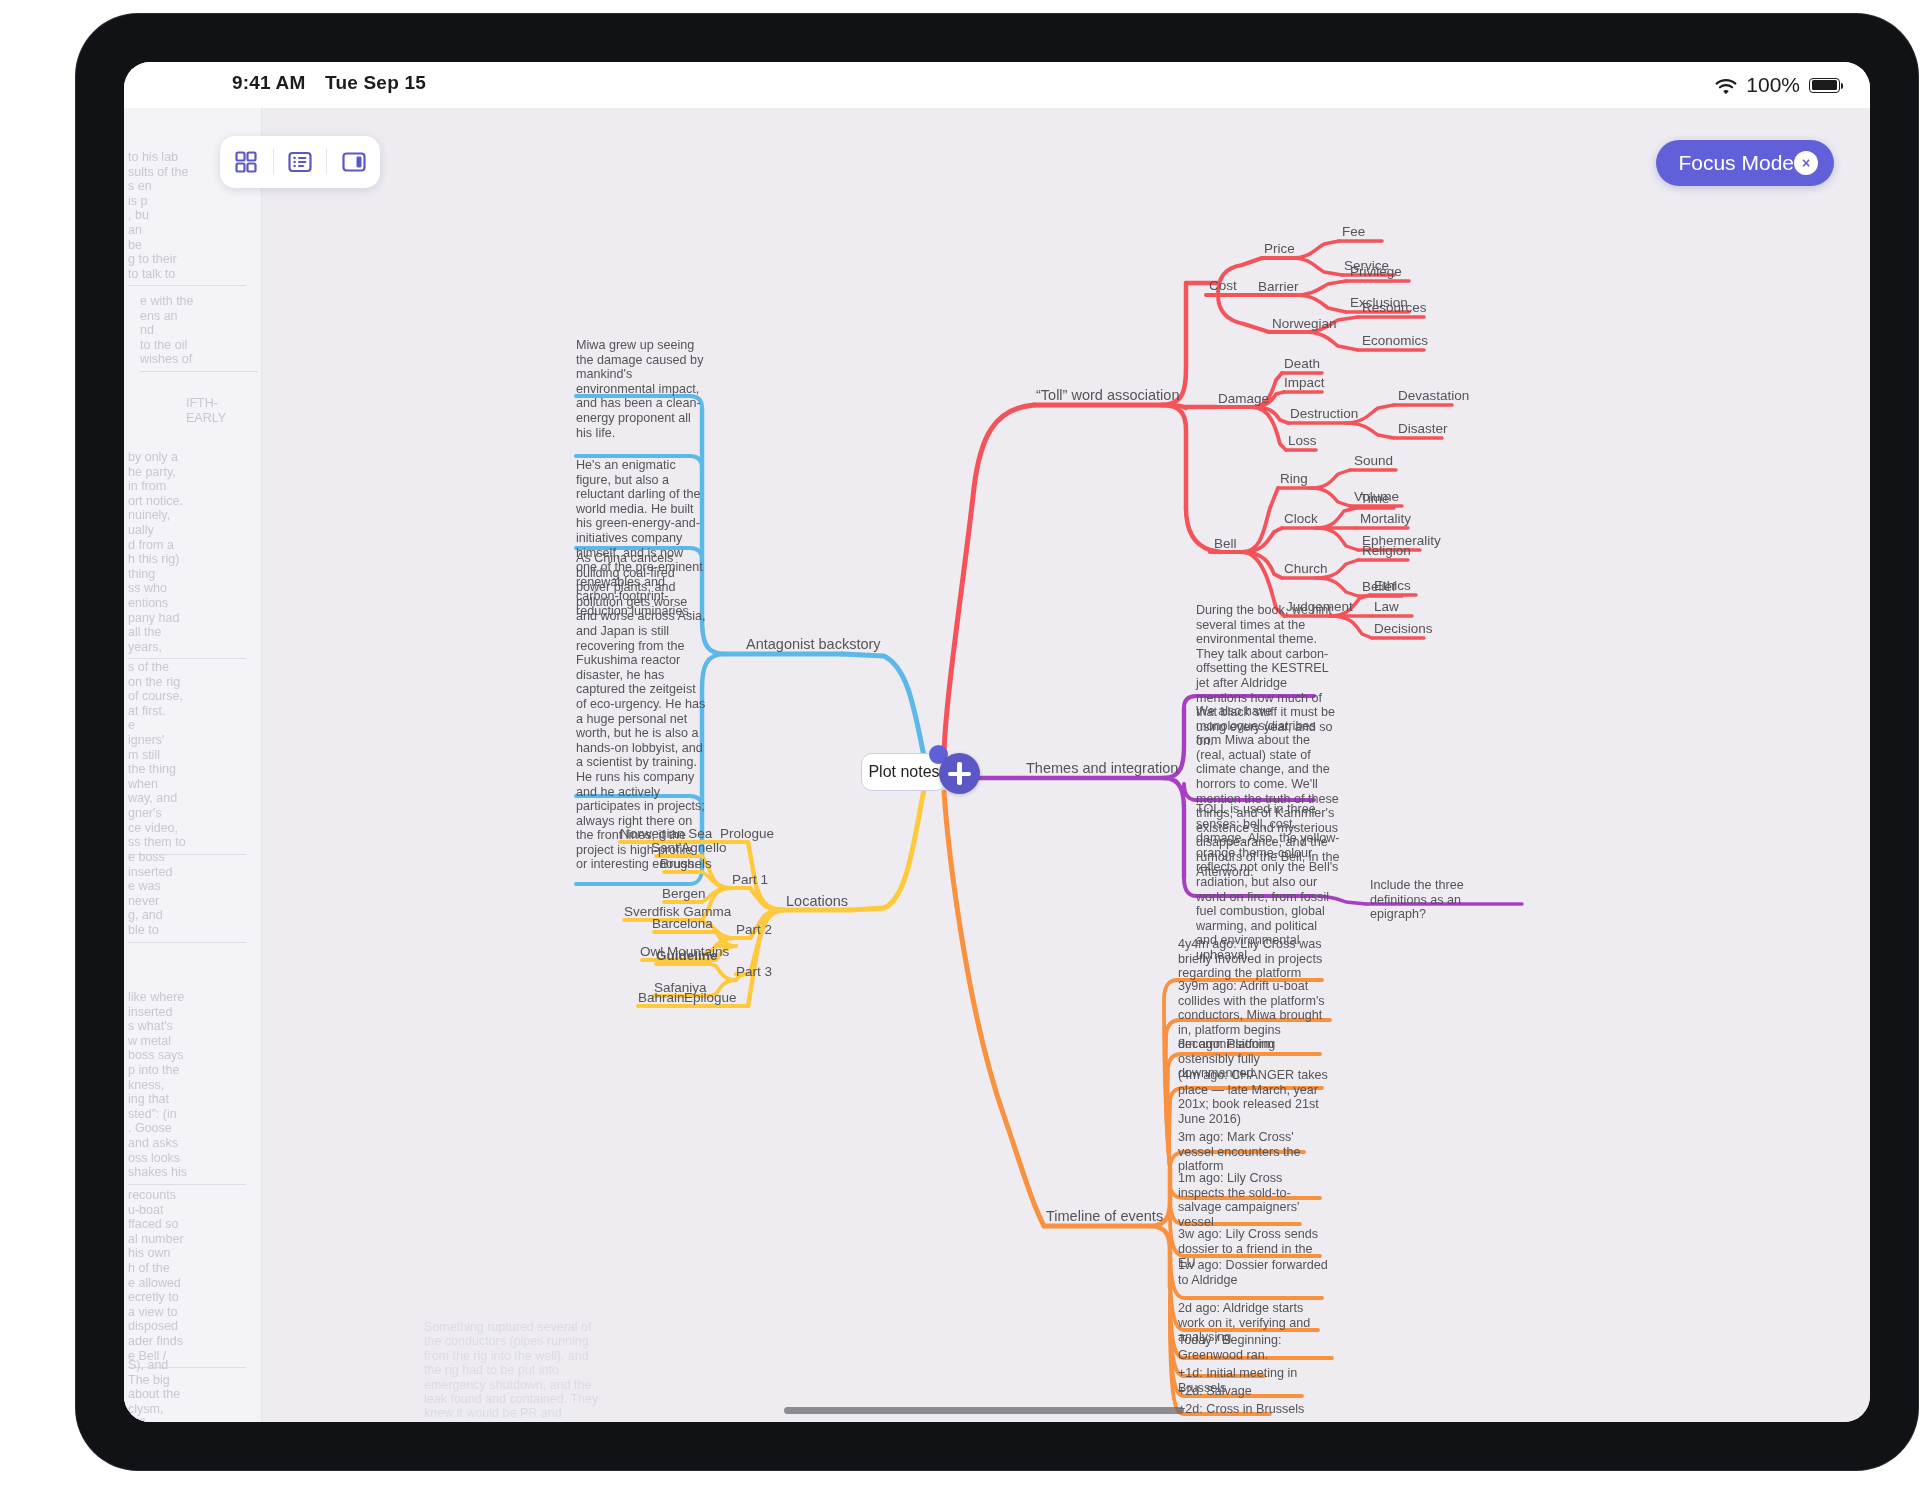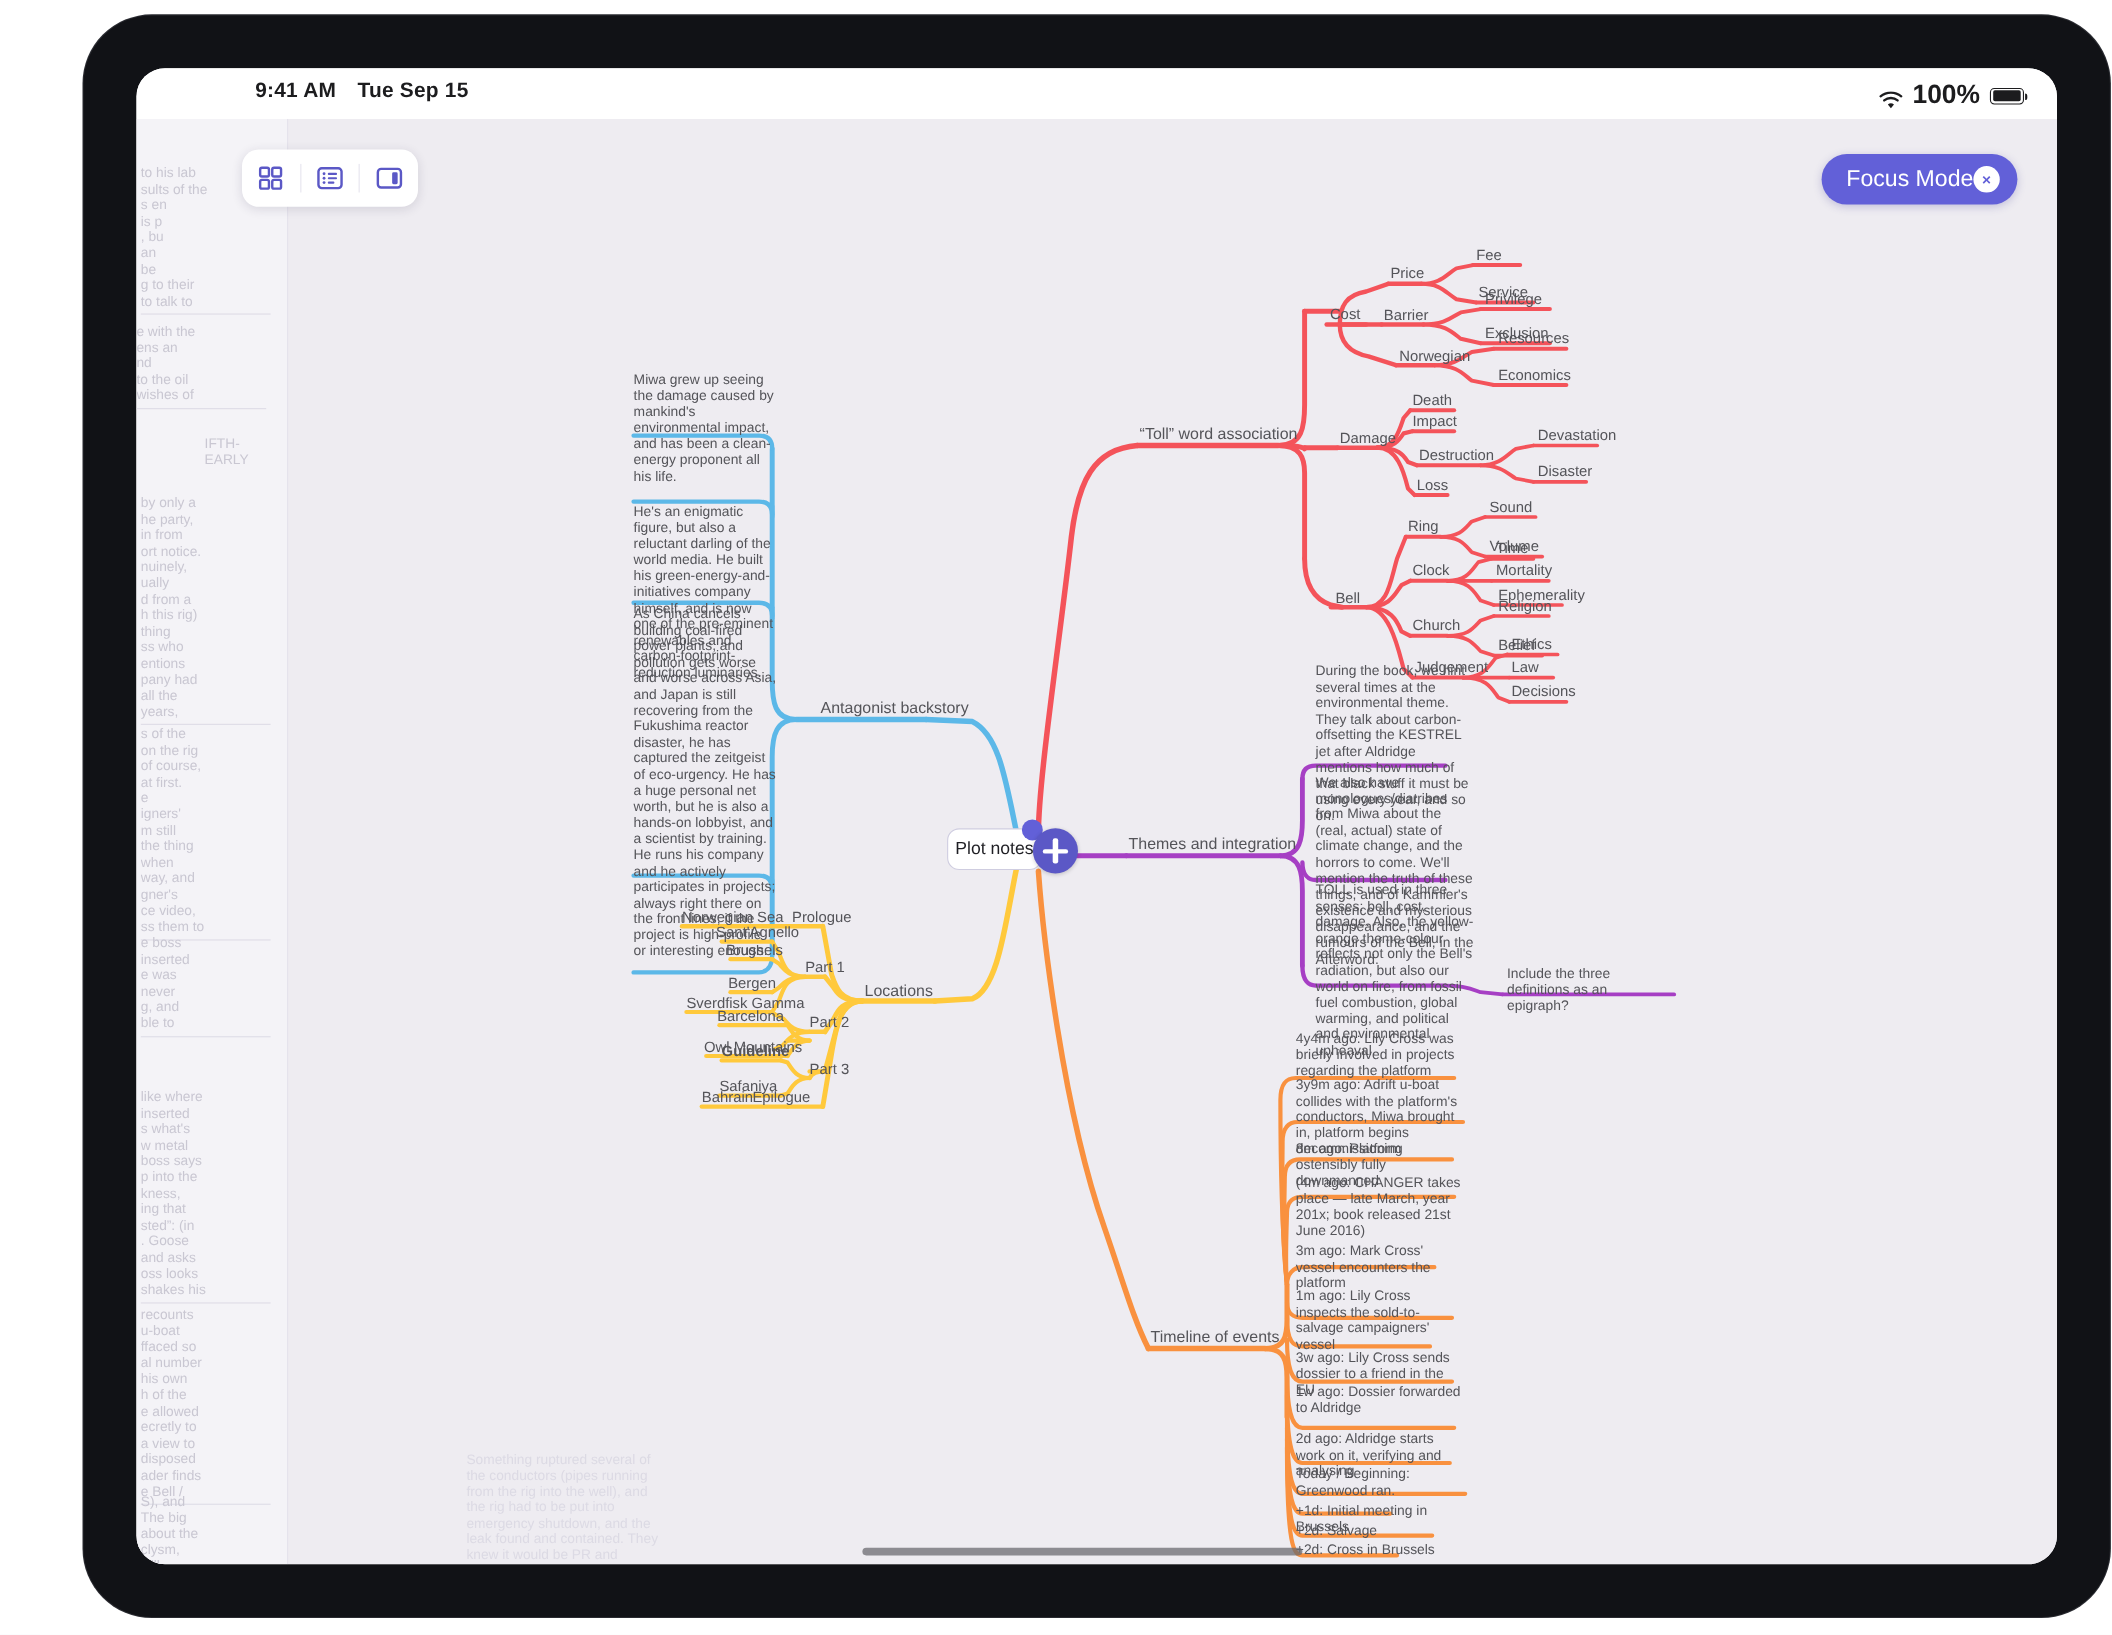--- a/index.html
+++ b/index.html
@@ -28,21 +28,21 @@
     background:#ffffff; z-index:40;
   }
   #sb-left{
     position:absolute; left:108px; top:10px;
     font-size:19px; font-weight:bold; color:#1c1c1e; letter-spacing:.2px;
     white-space:nowrap;
   }
   #sb-left .date{ font-weight:bold; margin-left:14px; }
   #sb-right{
     position:absolute; right:30px; top:11px; display:flex; align-items:center; gap:9px;
-    font-size:24px; font-weight:bold; color:#1c1c1e;
+    font-size:21px; font-weight:normal; color:#1c1c1e;
   }
   .wifi{ display:inline-block; width:22px; height:17px; }
   .batt{
     position:relative; width:31px; height:15px; border:1.6px solid #1c1c1e;
     border-radius:4px; padding:1.6px;
   }
   .batt::after{
     content:""; position:absolute; right:-4.4px; top:4px; width:2.6px; height:6px;
     background:#1c1c1e; border-radius:0 2px 2px 0;
   }
@@ -173,21 +173,21 @@
       <div id="bg-doc">
         <div class="ghost rule" style="left:4px;top:42px;">to his lab
 sults of the
 s en
 is p
 , bu
 an
 be
 g to their
 to talk to</div>
-        <div class="ghost rule" style="left:0;top:186px;">e with the
+        <div class="ghost rule" style="left:16px;top:186px;">e with the
 ens an
 nd
 to the oil
 wishes of</div>
         <div class="ghost" style="left:62px;top:288px;">IFTH-
 EARLY</div>
         <div class="ghost rule" style="left:4px;top:342px;">by only a
 he party,
 in from
 ort notice.

